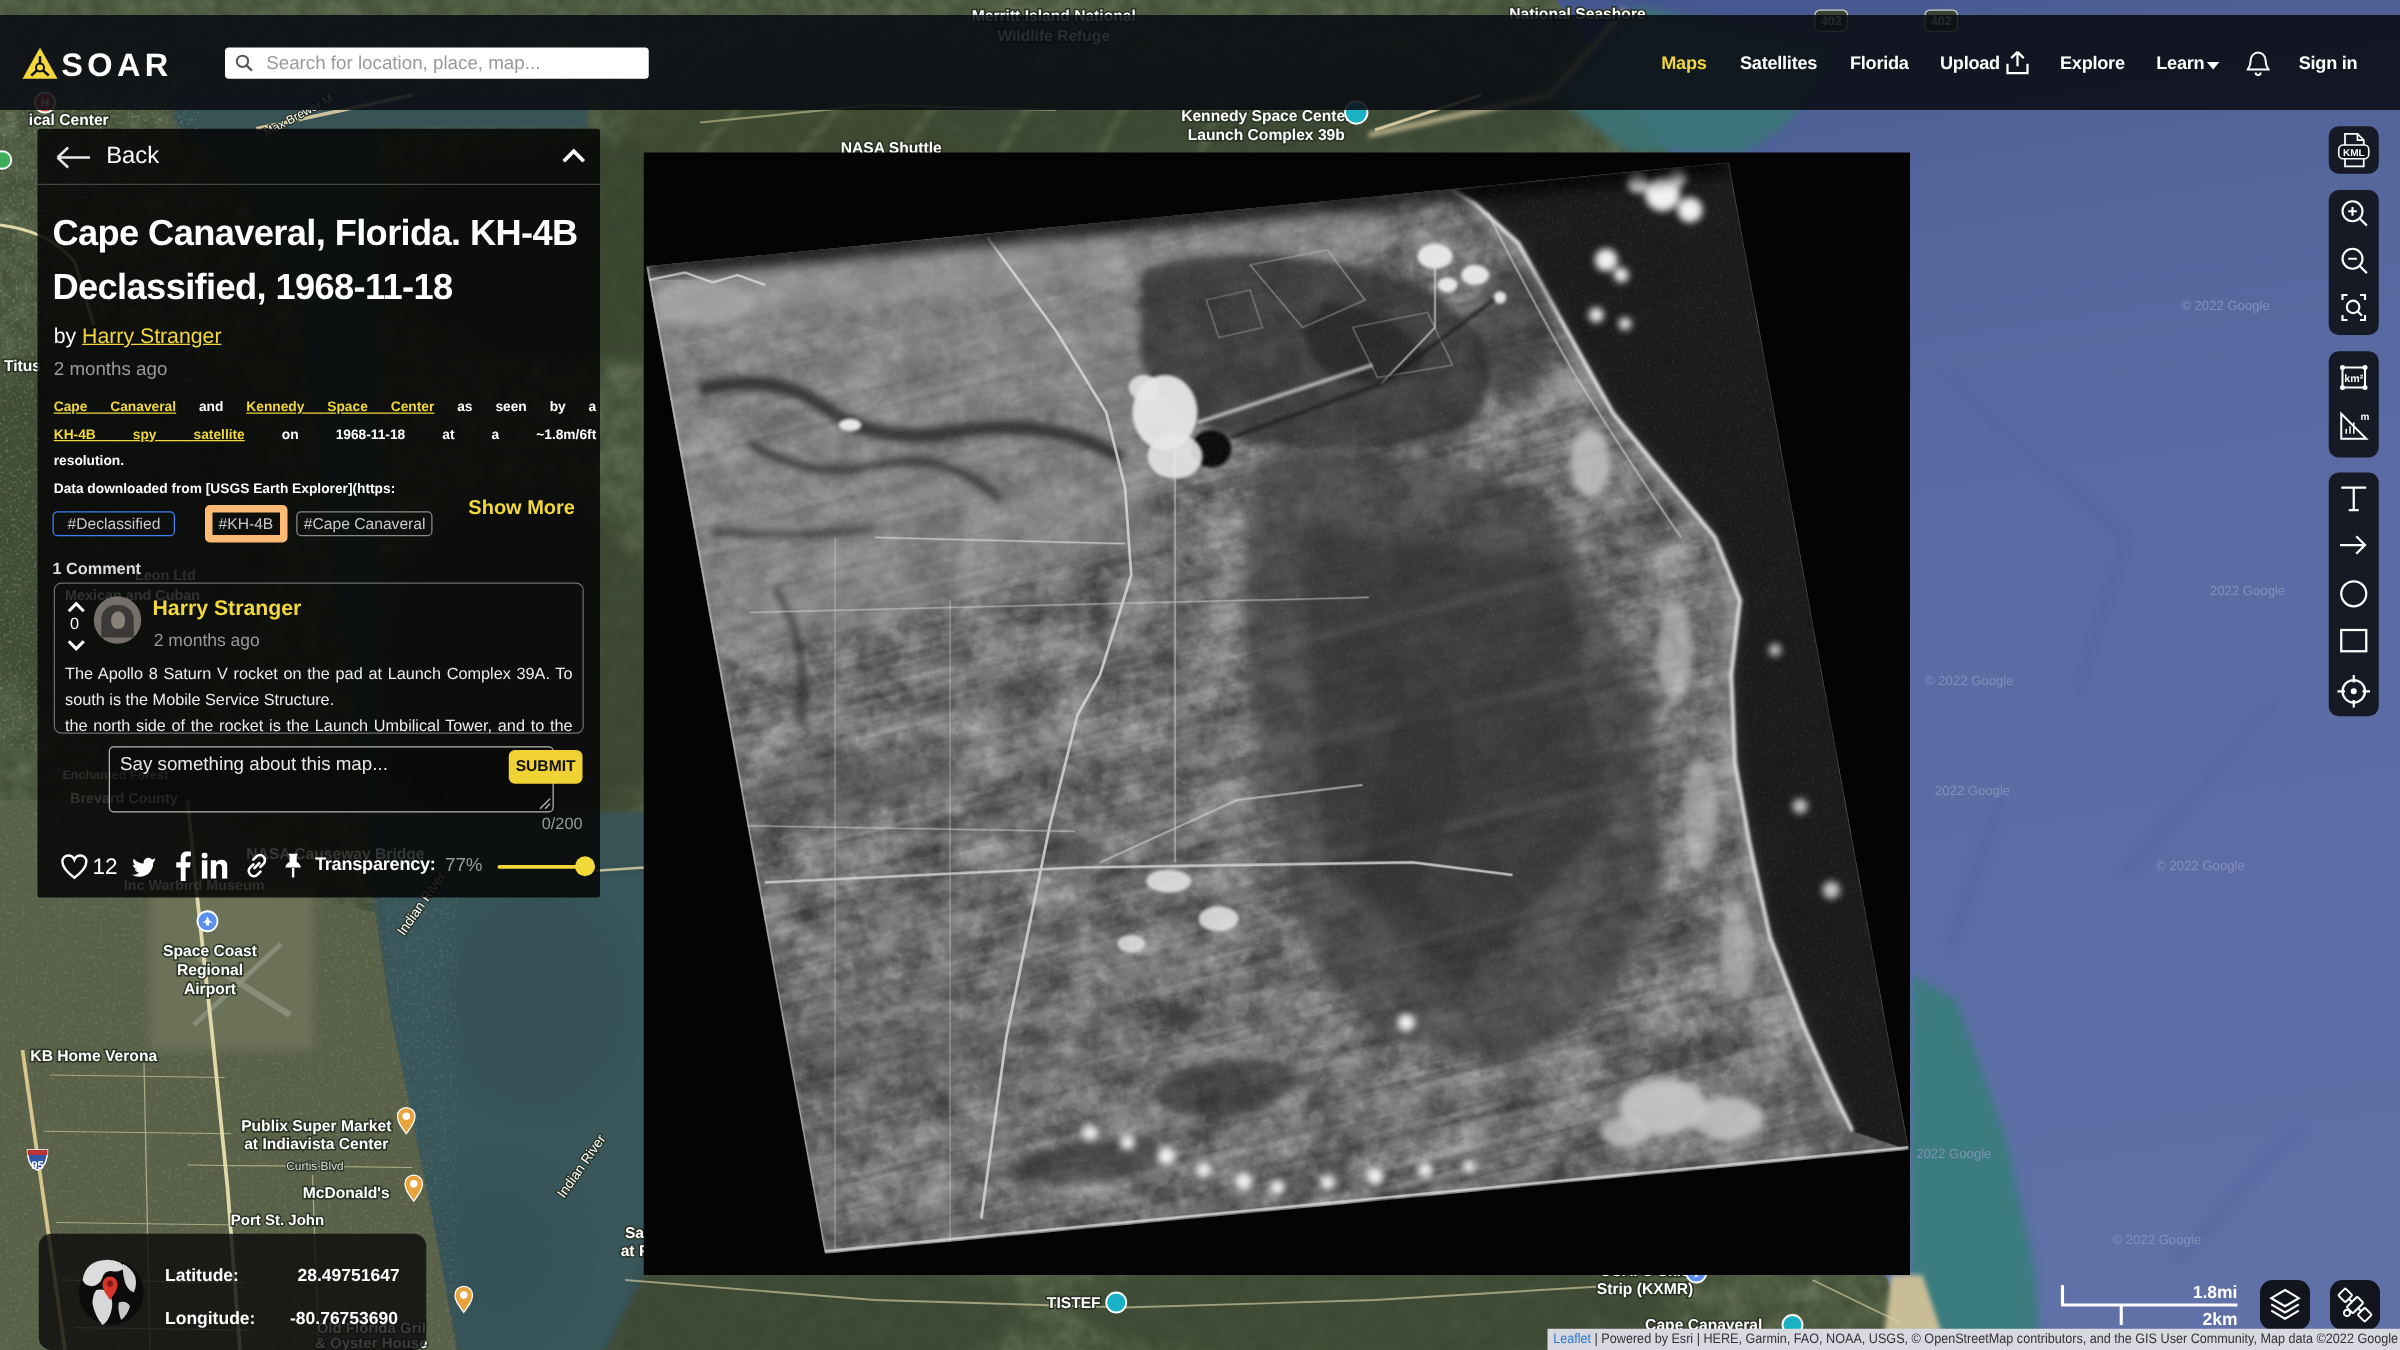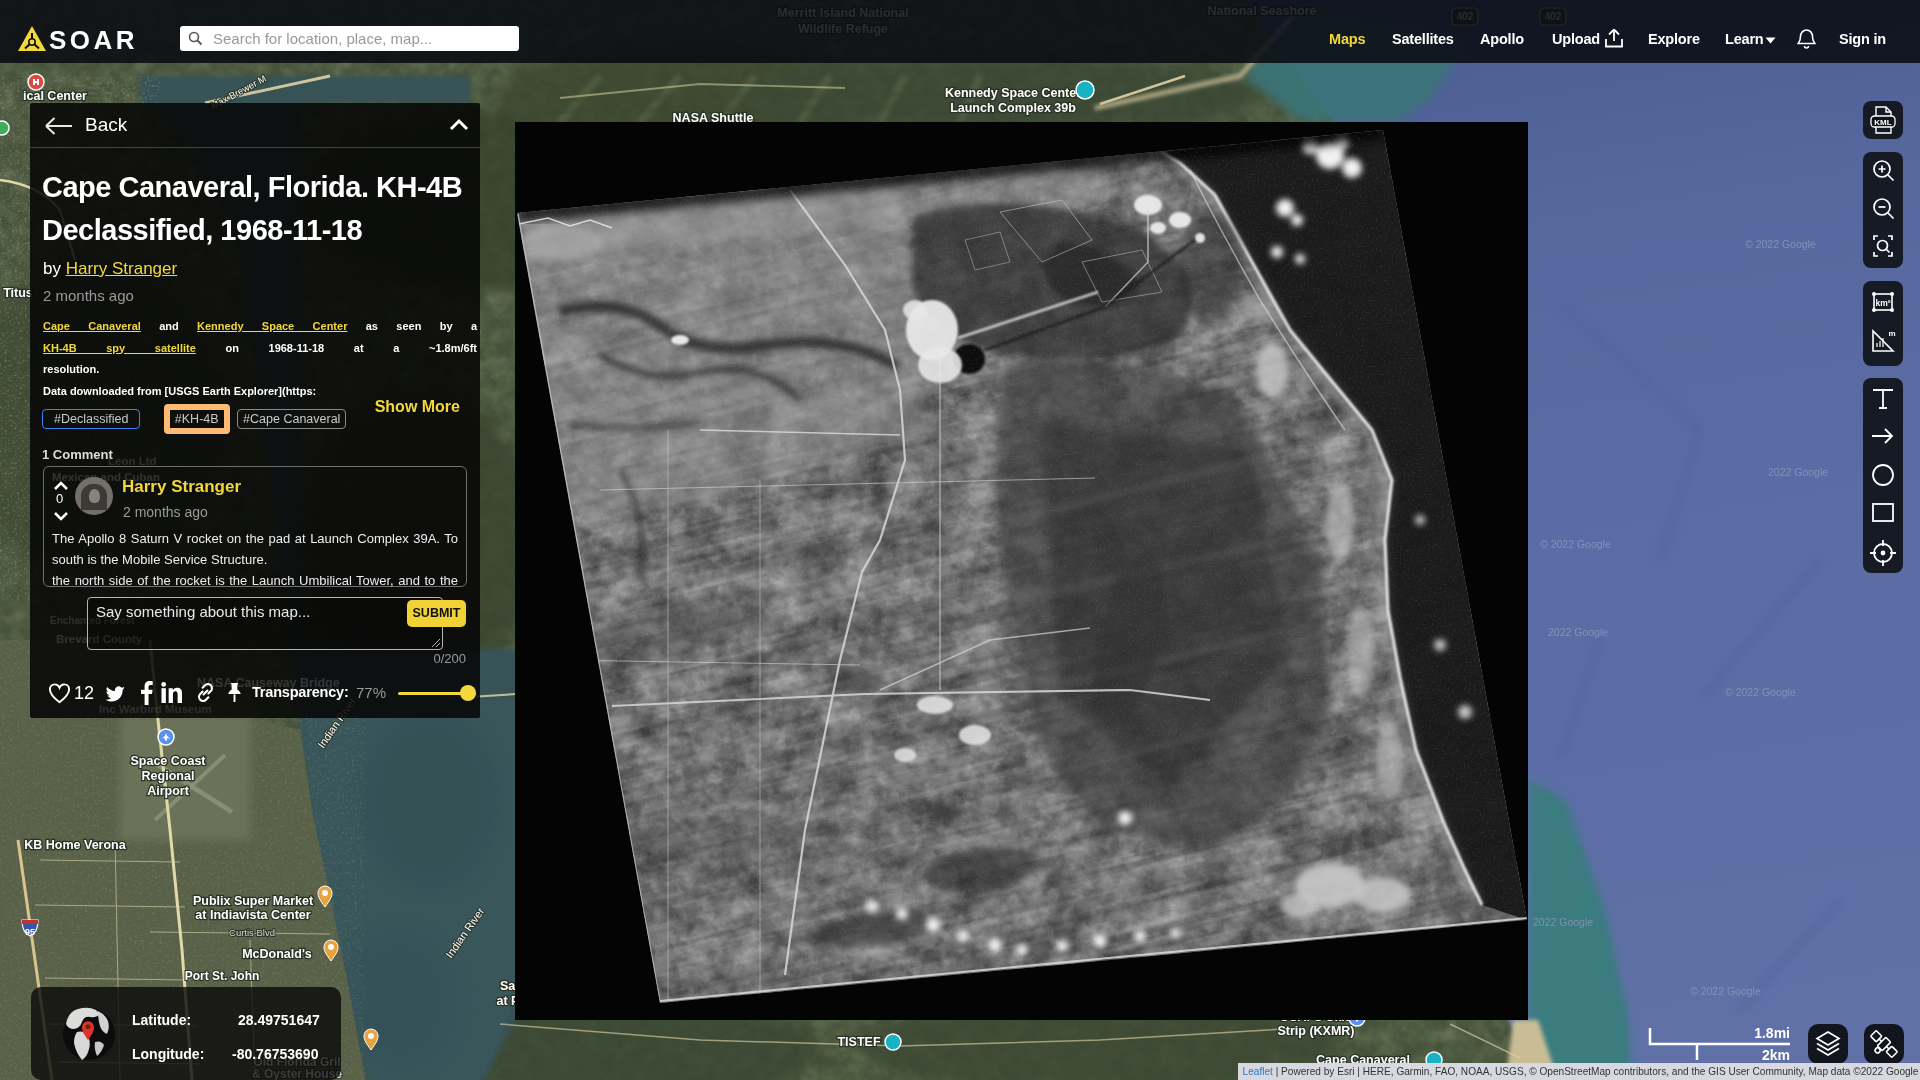--- a/index.html
+++ b/index.html
@@ -392,42 +392,42 @@
     <path d="M517,215 L1383,132" stroke="#000" stroke-width="16" opacity="0.75" filter="url(#bsoft5)"></path>
     <path d="M660,1001 L1527,918" stroke="#e0e0e0" stroke-width="2" opacity="0.8"></path>
     <path d="M518,214 L660,1002" stroke="#cccccc" stroke-width="1.5" opacity="0.7"></path>
     <ellipse cx="562" cy="242" rx="42" ry="18" fill="#b8b8b8" opacity="0.5" filter="url(#bsoft3)"></ellipse>
     <path d="M519,224 L548,218 L570,226 L590,220 L612,228" stroke="#e6e6e6" stroke-width="1.5" fill="none" opacity="0.85"></path>
 
     <rect x="515" y="122" width="1013" height="898" filter="url(#fgrain)" opacity="0.44"></rect>
   </g>
 </svg>
 
-<div class="abs" id="navbar" style="left:0;top:0;width:1920px;height:63px;background:rgba(9,12,17,0.87)">
+<div class="abs" id="navbar" style="left:0;top:12px;width:1920px;height:76px;background:rgba(9,12,17,0.87)">
   <svg class="abs" style="left:17px;top:25px" width="30" height="28" viewBox="0 0 30 28">
     <path d="M15,1 L29,26 L1,26 Z" fill="#f2d83b"></path>
     <g stroke="#0a0a0a" stroke-width="2">
           <path d="M15,8 L15,17"></path>
           <path d="M15,17 L8,23.5"></path>
           <path d="M15,17 L22,23.5"></path>
         </g>
     <circle cx="15" cy="17" r="3.2" fill="#f2d83b" stroke="#0a0a0a" stroke-width="1.5"></circle>
   </svg>
   <div class="abs" style="left:49px;top:25px;width:100px;height:30px;color:#fff;font-size:26px;font-weight:bold;letter-spacing:3.5px;">SOAR</div>
   <div class="abs" style="left:180px;top:26px;width:339px;height:25px;background:#fff;border-radius:3px;">
     <svg class="abs" style="left:8px;top:5px" width="15" height="15" viewBox="0 0 15 15">
           <circle cx="6" cy="6" r="4.5" fill="none" stroke="#555" stroke-width="1.6"></circle>
           <path d="M9.5,9.5 L13.5,13.5" stroke="#555" stroke-width="1.8"></path>
         </svg>
     <div class="abs" style="left:33px;top:4px;color:#999;font-size:15px;">Search for location, place, map...</div>
   </div>
   <div class="abs" style="left:0;top:31px;width:1920px;height:20px;font-size:14.5px;font-weight:bold;letter-spacing:-0.2px;color:#fff;">
     <span class="abs" style="left:1329px;color:#f2d83b;">Maps</span>
     <span class="abs" style="left:1392px;text-align:center;">Satellites</span>
-    <span class="abs" style="left:1480px;">Apollo</span>
+    <span class="abs" style="left:1480px;">Florida</span>
     <span class="abs" style="left:1552px;">Upload</span>
     <span class="abs" style="left:1648px;">Explore</span>
     <span class="abs" style="left:1725px;">Learn</span>
     <span class="abs" style="left:1839px;">Sign in</span>
   </div>
   <svg class="abs" style="left:1604px;top:28px" width="20" height="21" viewBox="0 0 20 21">
     <path d="M10,1.5 L15,6.5 M10,1.5 L5,6.5 M10,1.5 L10,13" stroke="#fff" stroke-width="1.8" fill="none"></path>
     <path d="M2,11 L2,18.5 L18,18.5 L18,11" stroke="#fff" stroke-width="1.8" fill="none"></path>
   </svg>
   <svg class="abs" style="left:1765px;top:37px" width="11" height="7" viewBox="0 0 11 7">

